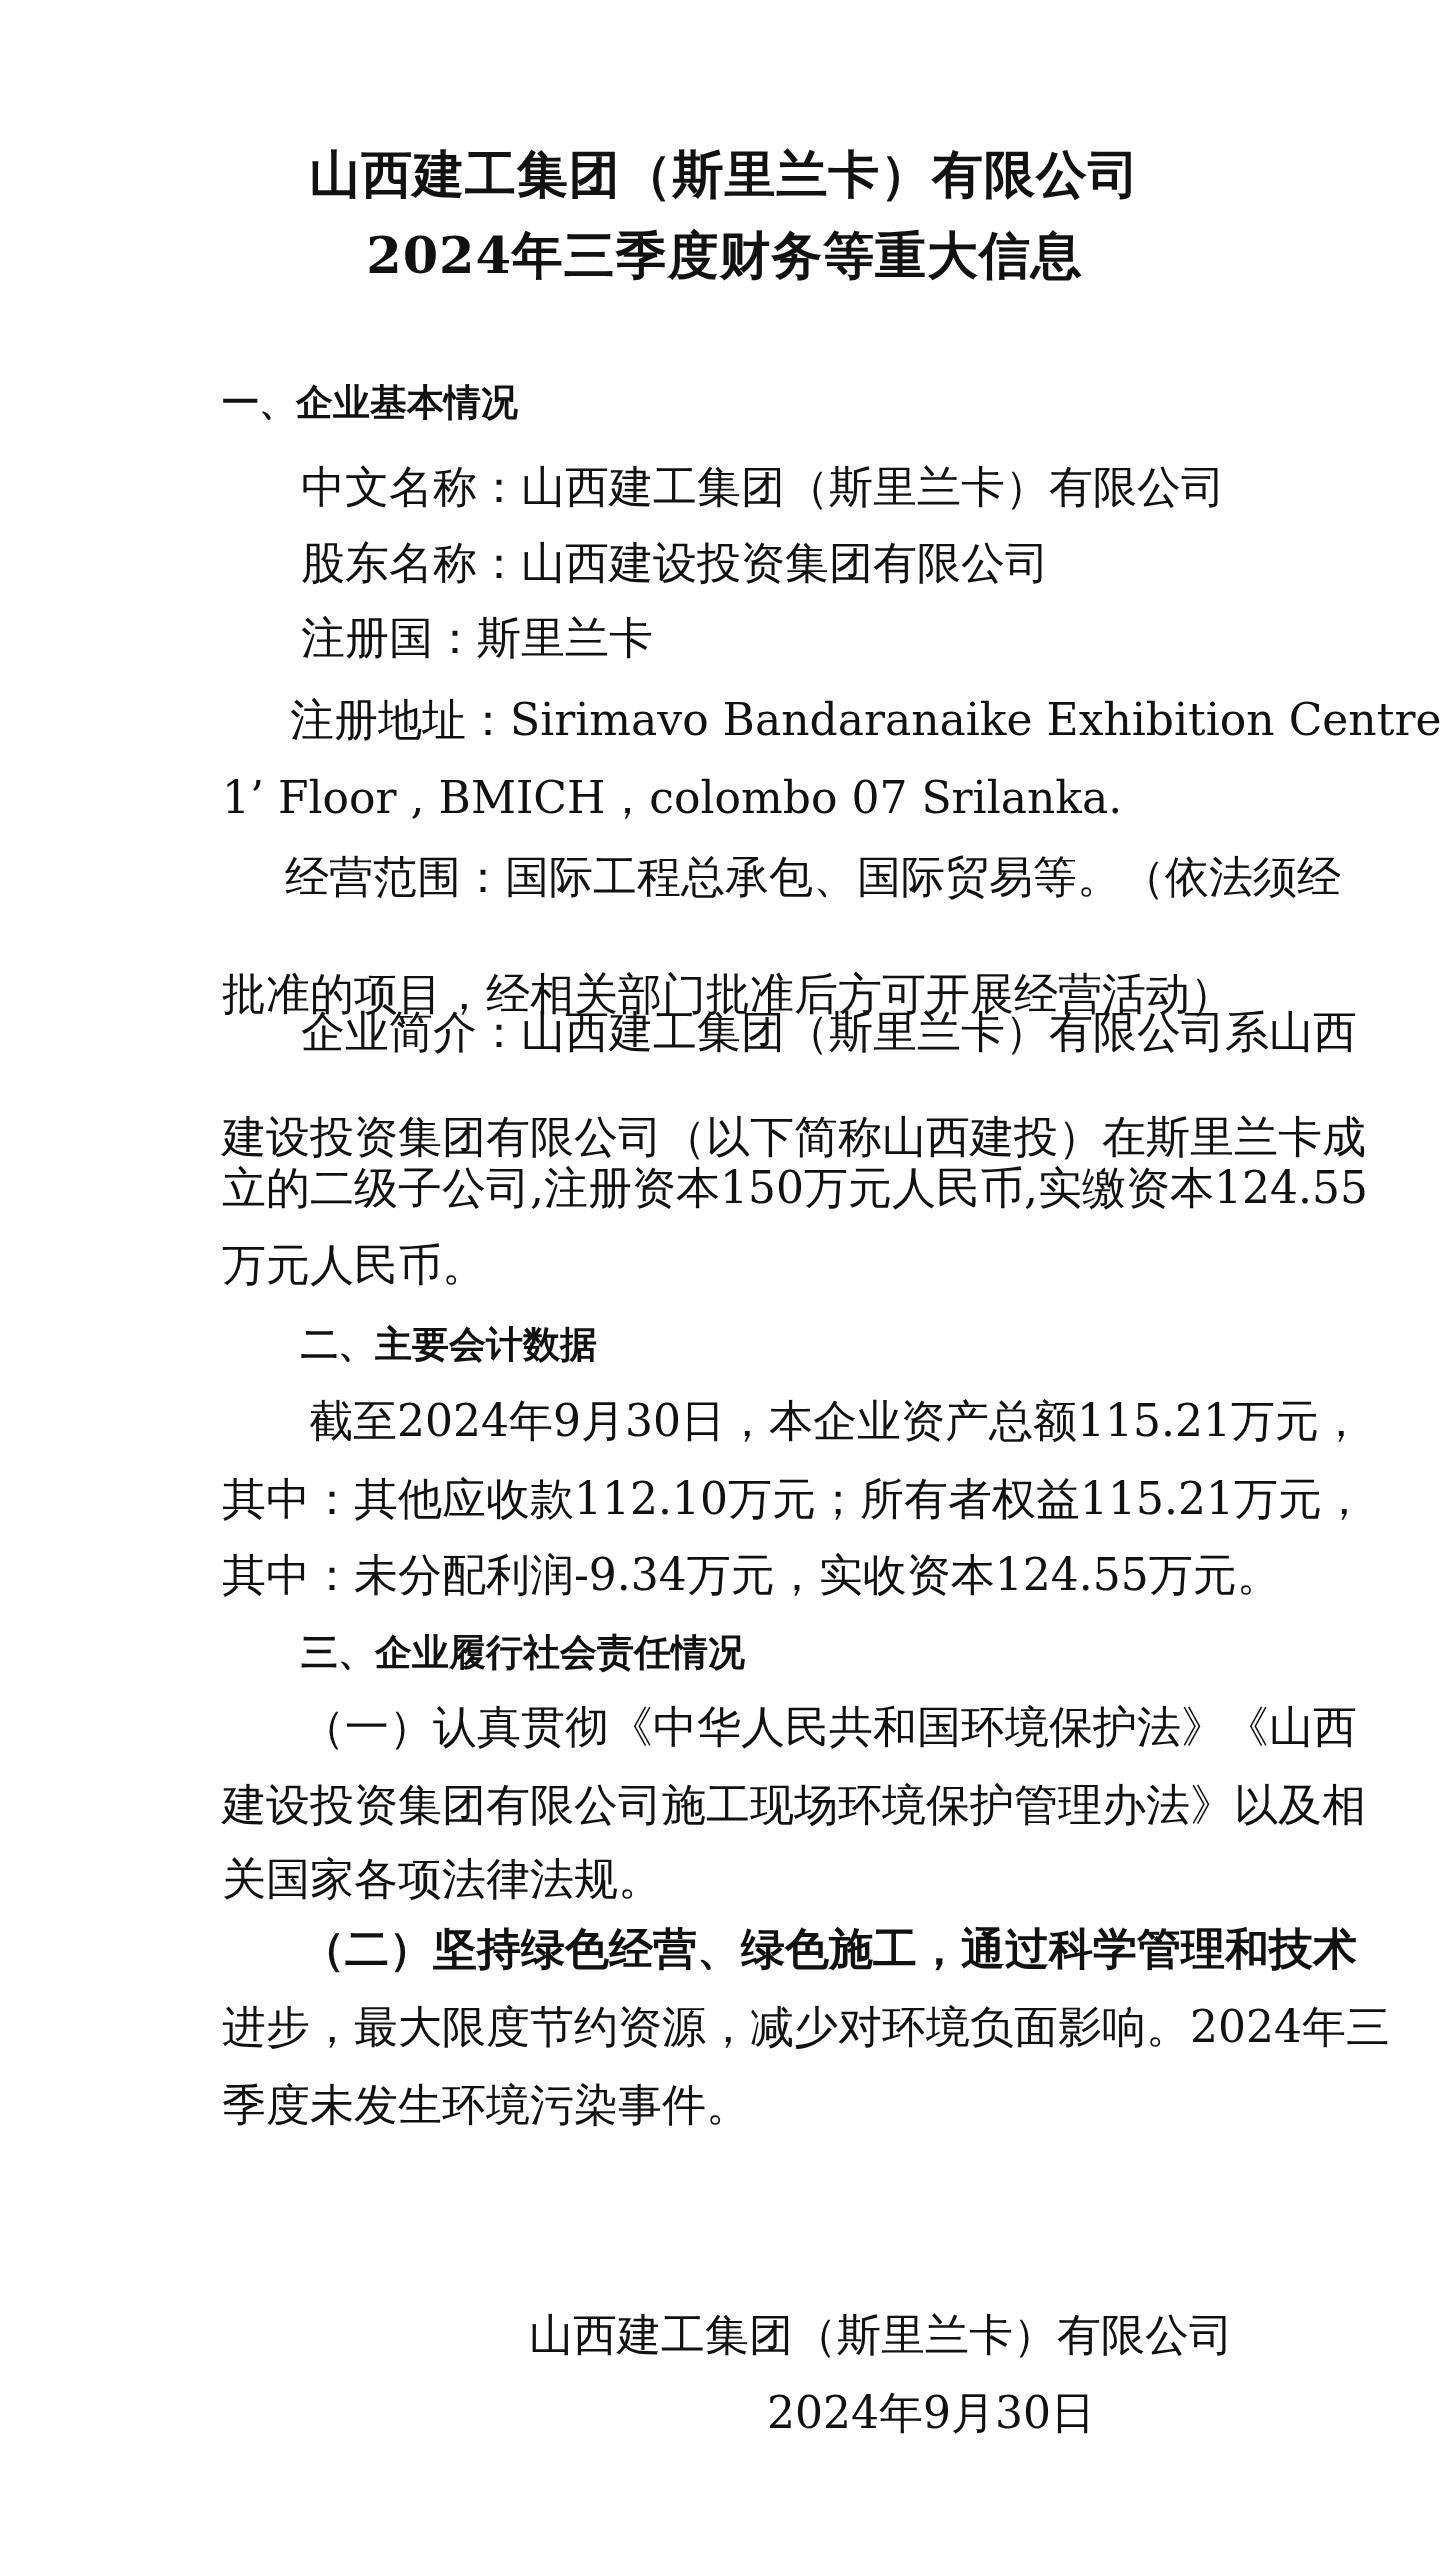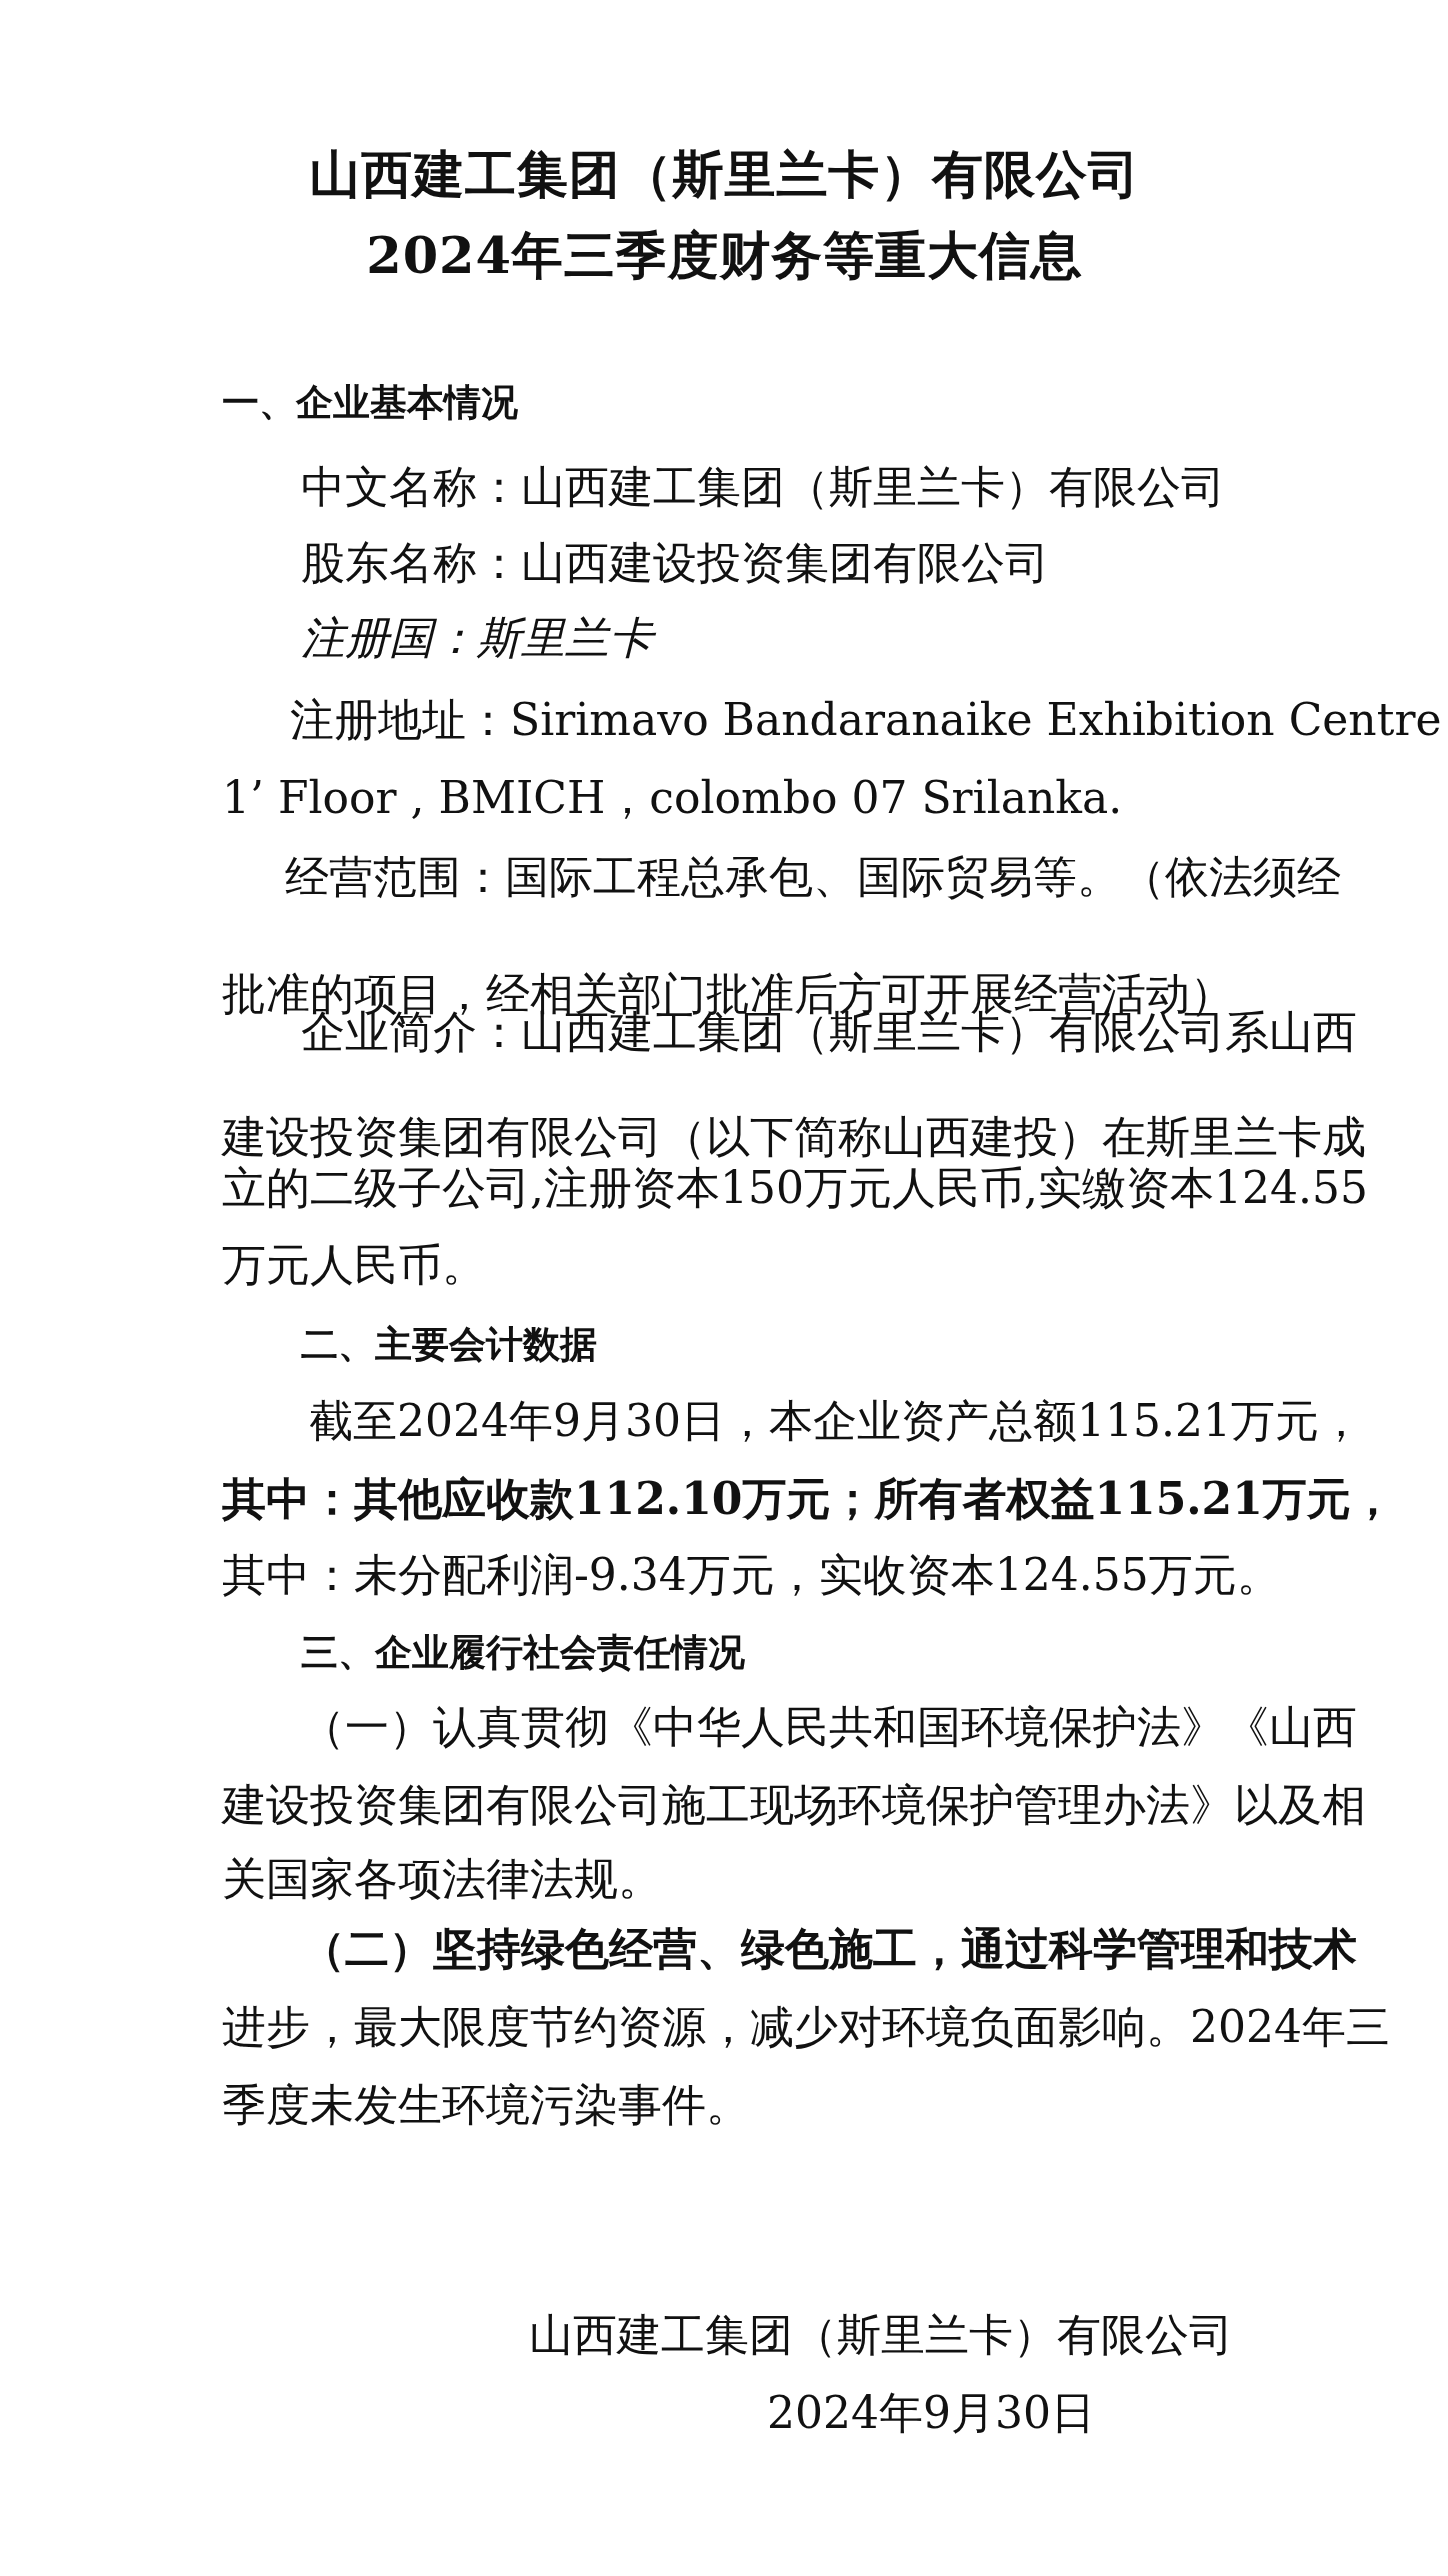--- a/index.html
+++ b/index.html
@@ -12,33 +12,33 @@
 </head>
 <body>
 
 <div>
   <div class="title" style="top:142px;">山西建工集团（斯里兰卡）有限公司</div>
   <div class="title" style="top:216px;margin-top:7px;">2024年三季度财务等重大信息</div>
 
   <div class="hd" style="left:222px; top:375px;">一、企业基本情况</div>
   <div class="ln" style="left:301px; top:459px;">中文名称：山西建工集团（斯里兰卡）有限公司</div>
   <div class="ln" style="left:301px; top:535px;">股东名称：山西建设投资集团有限公司</div>
-  <div class="ln" style="left:301px; top:610px;font-style:italic;">注册国：斯里兰卡</div>
+  <div class="ln" style="left:301px; top:610px;">注册国：斯里兰卡</div>
   <div class="ln just" style="left:290px; top:692px; width:932px;">注册地址：Sirimavo Bandaranaike Exhibition Centre</div>
   <div class="ln" style="left:222px; top:770px;">1’ Floor , BMICH，colombo 07 Srilanka.</div>
   <div class="ln just" style="left:285px; top:849px; width:932px;">经营范围：国际工程总承包、国际贸易等。（依法须经</div>
   <div class="ln" style="left:222px; top:926px;margin-top:40px;">批准的项目，经相关部门批准后方可开展经营活动）</div>
   <div class="ln just" style="left:301px; top:1004px; width:932px;">企业简介：山西建工集团（斯里兰卡）有限公司系山西</div>
   <div class="ln just" style="left:222px; top:1082px; width:1011px;margin-top:27px;">建设投资集团有限公司（以下简称山西建投）在斯里兰卡成</div>
   <div class="ln just" style="left:222px; top:1160px; width:1011px;">立的二级子公司,注册资本150万元人民币,实缴资本124.55</div>
   <div class="ln" style="left:222px; top:1237px;">万元人民币。</div>
 
   <div class="hd" style="left:301px; top:1317px;">二、主要会计数据</div>
   <div class="ln just" style="left:301px; top:1393px; width:932px;margin-left:8px;">截至2024年9月30日，本企业资产总额115.21万元，</div>
-  <div class="ln just" style="left:222px; top:1471px; width:1011px;font-weight:bold;">其中：其他应收款112.10万元；所有者权益115.21万元，</div>
+  <div class="ln just" style="left:222px; top:1471px; width:1011px;">其中：其他应收款112.10万元；所有者权益115.21万元，</div>
   <div class="ln" style="left:222px; top:1547px;">其中：未分配利润-9.34万元，实收资本124.55万元。</div>
 
   <div class="hd" style="left:301px; top:1625px;">三、企业履行社会责任情况</div>
   <div class="ln just" style="left:301px; top:1699px; width:932px;">（一）认真贯彻《中华人民共和国环境保护法》《山西</div>
   <div class="ln just" style="left:222px; top:1777px; width:1011px;">建设投资集团有限公司施工现场环境保护管理办法》以及相</div>
   <div class="ln" style="left:222px; top:1851px;">关国家各项法律法规。</div>
   <div class="ln just" style="left:301px; top:1921px; width:932px;font-weight:bold;">（二）坚持绿色经营、绿色施工，通过科学管理和技术</div>
   <div class="ln just" style="left:222px; top:1999px; width:1011px;">进步，最大限度节约资源，减少对环境负面影响。2024年三</div>
   <div class="ln" style="left:222px; top:2077px;">季度未发生环境污染事件。</div>
 

